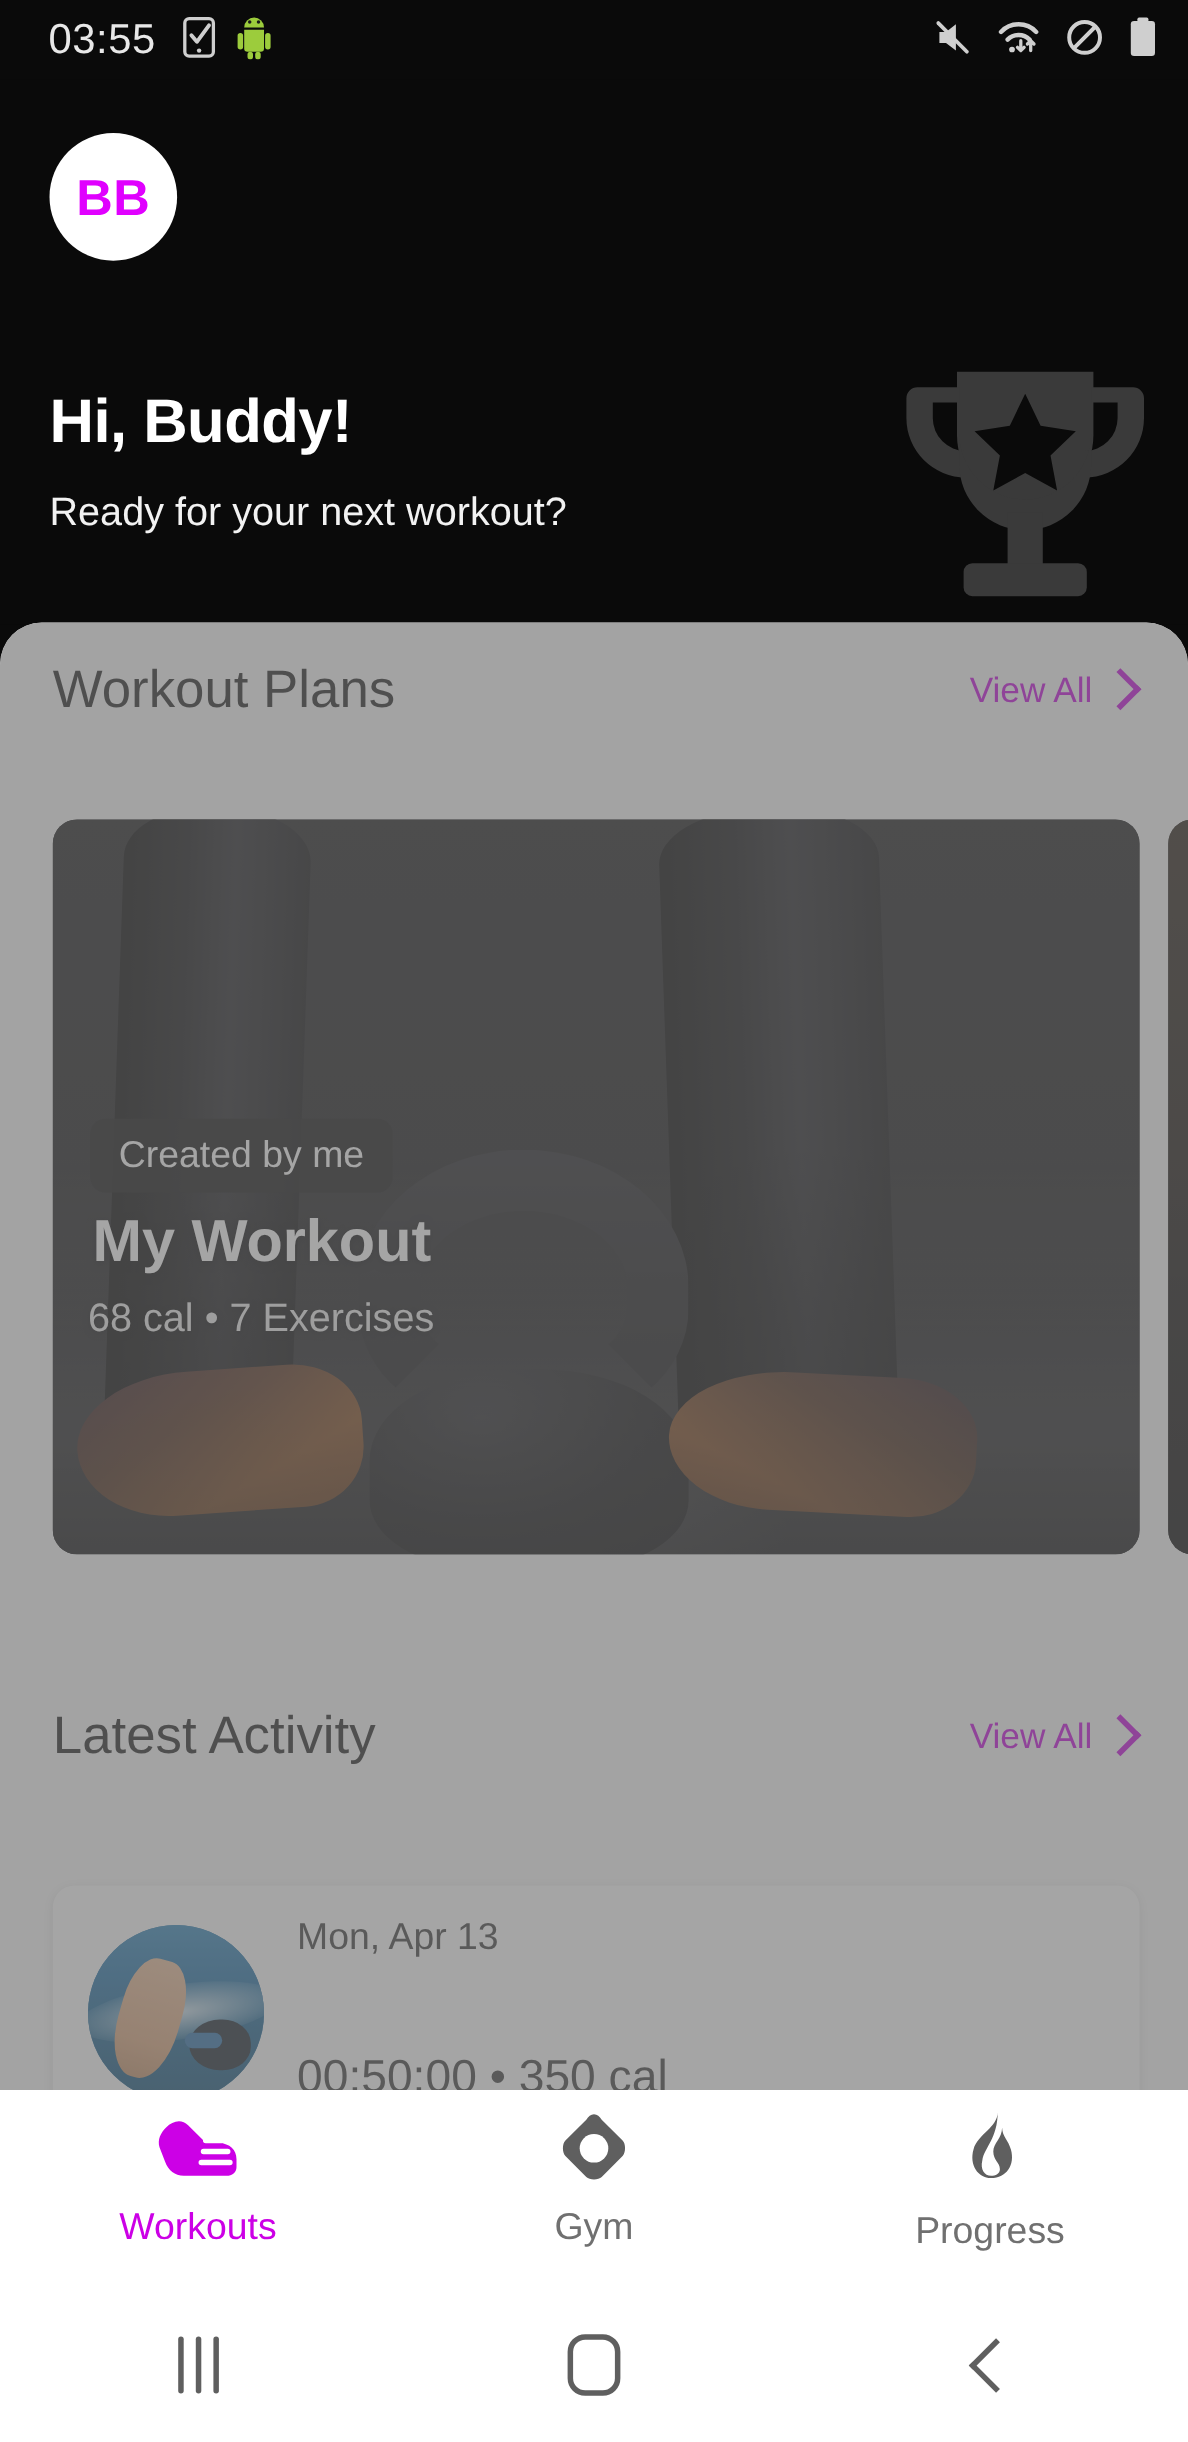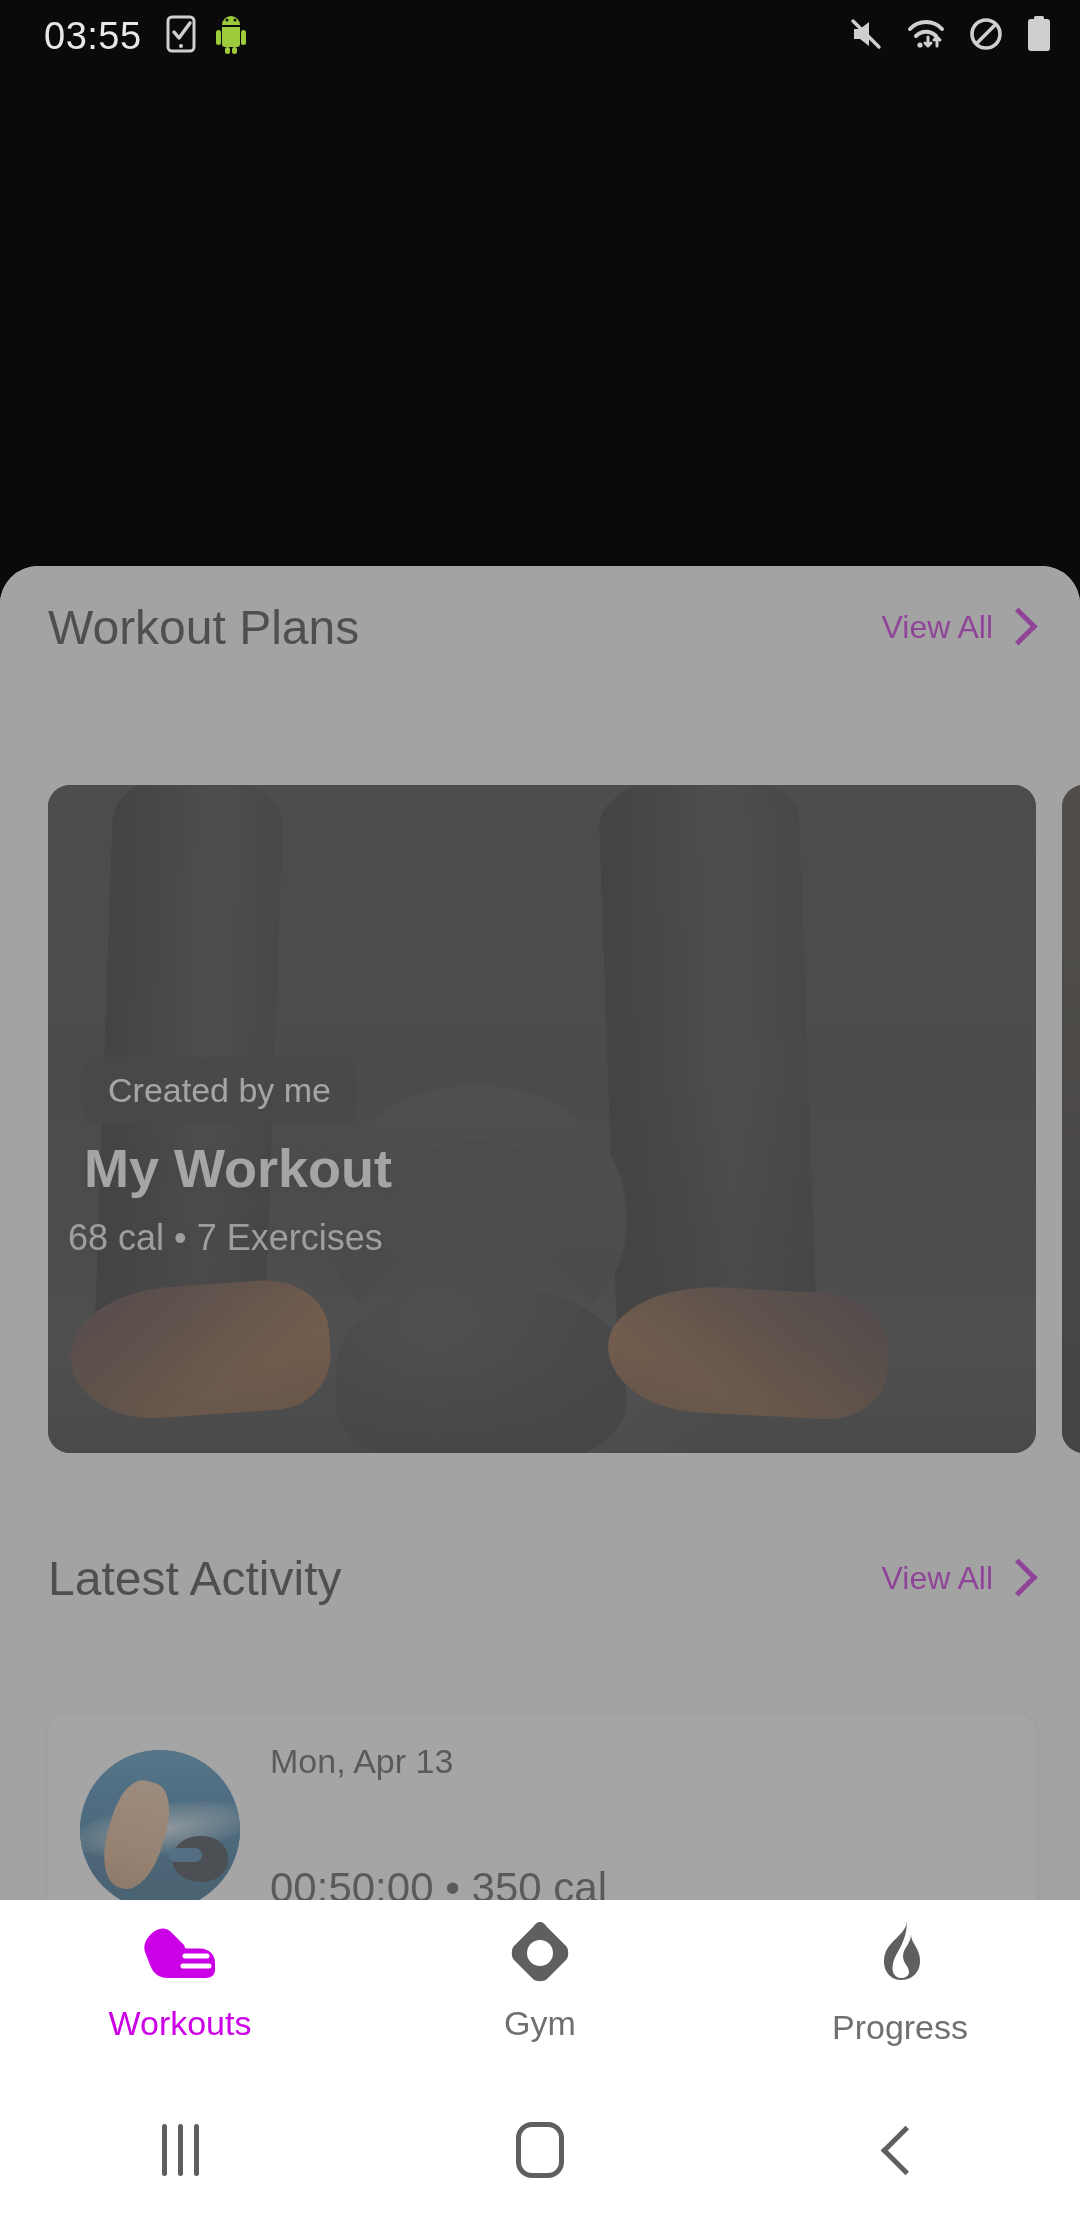--- a/index.html
+++ b/index.html
@@ -266,21 +266,21 @@
     position: absolute;
     left: 36px;
     top: 352px;
     font-size: 54px;
     font-weight: bold;
     color: #ffffff;
     text-shadow: 0 2px 8px rgba(0,0,0,0.6);
   }
   .card-meta {
     position: absolute;
-    left: 20px;
+    left: 32px;
     top: 432px;
     font-size: 36px;
     color: #ececec;
     text-shadow: 0 2px 6px rgba(0,0,0,0.6);
   }
 
   
   .activity-card {
     position: absolute;
     top: 1148px;
@@ -499,32 +499,54 @@
       </span>
       <span class="sb-icon">
         <svg width="26" height="38" viewBox="0 0 26 38">
           <rect x="8" y="1" width="10" height="4" rx="1.5" fill="#cfcfcf"></rect>
           <rect x="2" y="4" width="22" height="32" rx="3" fill="#cfcfcf"></rect>
         </svg>
       </span>
     </div>
   </div>
 
+  <div class="header">
+
+    <span class="trophy-watermark">
+      <svg width="260" height="250" viewBox="0 0 260 250">
+        <g fill="#3a3a3a">
+          <path d="M68 22 h124 v58 a62 62 0 0 1 -124 0 z"></path>
+          <path d="M70 36 h-38 a10 10 0 0 0 -10 10 v18 a54 54 0 0 0 54 54 h6 v-24 h-6 a30 30 0 0 1 -30 -30 v-14 h24 z"></path>
+          <path d="M190 36 h38 a10 10 0 0 1 10 10 v18 a54 54 0 0 1 -54 54 h-6 v-24 h6 a30 30 0 0 0 30 -30 v-14 h-24 z"></path>
+          <path d="M70 78 a60 60 0 0 0 120 0 v28 a60 60 0 0 1 -120 0 z"></path>
+          <rect x="114" y="150" width="32" height="52"></rect>
+          <rect x="74" y="196" width="112" height="30" rx="8"></rect>
+        </g>
+        <path d="M130 42 l14 29 32 5 -23 22 6 32 -29 -16 -29 16 6 -32 -23 -22 32 -5 z" fill="#0a0a0a"></path>
+      </svg>
+    </span>
+
+    <div class="avatar">
+      <span class="avatar-initials">BB</span>
+    </div>
+    <div class="greeting">Hi, Buddy!</div>
+    <div class="sub-greeting">Ready for your next workout?</div>
+  </div>
 
   <div class="sheet">
 
     <div class="section-head" style="top:34px;">
       <div class="section-title">Workout Plans</div>
       <div class="view-all">
         <span>View All</span>
         <span class="chev"></span>
       </div>
     </div>
 
-    <div class="cards-row" style="top:179px;margin-top:40px;">
+    <div class="cards-row" style="top:179px;">
 
       <div class="plan-card first">
         <div class="card-photo photo-kb">
           <div class="leg l"></div>
           <div class="leg r"></div>
           <div class="kb-handle"></div>
           <div class="kb-bell"></div>
           <div class="shoe l"></div>
           <div class="shoe r"></div>
         </div>

